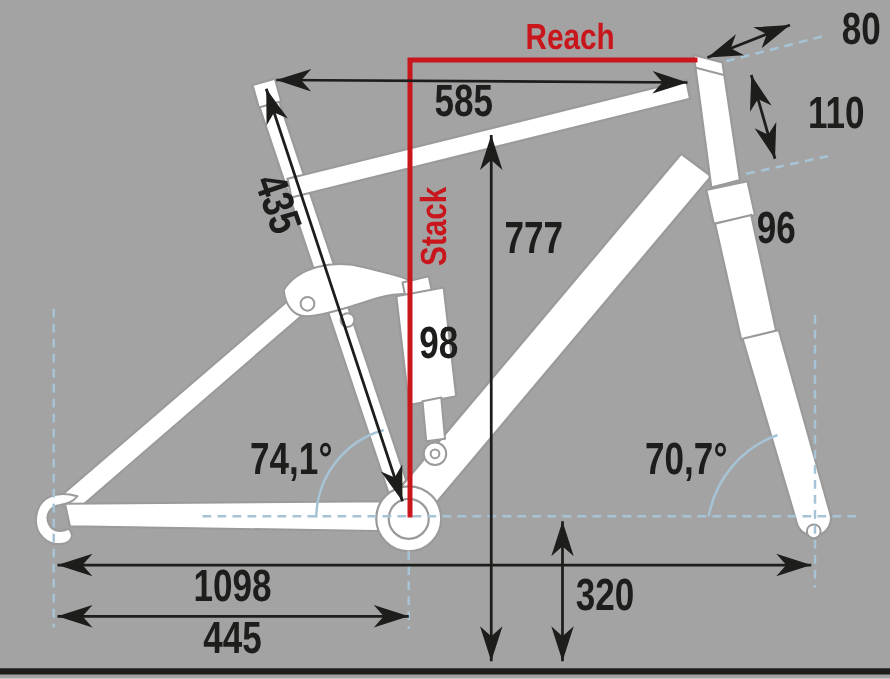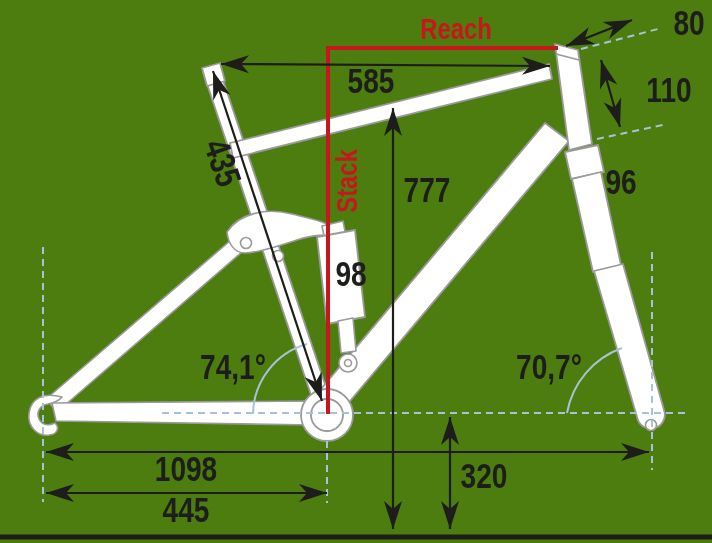--- a/index.html
+++ b/index.html
@@ -1,16 +1,16 @@
 <!DOCTYPE html>
 <html><head>
 <meta charset="utf-8">
 <style>
   html,body{margin:0;padding:0;background:#ffffff;}
-  #stage{position:relative;width:712px;height:543px;background:#4d7c0f;overflow:hidden;}
+  #stage{position:relative;width:712px;height:543px;background:#a3a3a3;overflow:hidden;}
   svg{display:block;}
   .tube{fill:#ffffff;stroke:#9a9a9a;stroke-width:1.8;stroke-linejoin:round;}
   .tube2{fill:#ffffff;stroke:#9a9a9a;stroke-width:1.6;stroke-linejoin:round;}
   .dimline{stroke:#1d1d1b;stroke-width:2.2;fill:none;}
   .redline{stroke:#c9161c;stroke-width:4;fill:none;}
   .dash{stroke:#a6c4d6;stroke-width:2;fill:none;stroke-dasharray:7 5;}
   .arc{stroke:#a6c4d6;stroke-width:2;fill:none;}
   .num{font-family:"Liberation Sans","DejaVu Sans",sans-serif;font-weight:bold;font-size:36px;fill:#1d1d1b;text-anchor:middle;}
   .rednum{font-family:"Liberation Sans","DejaVu Sans",sans-serif;font-weight:bold;font-size:29px;fill:#c9161c;text-anchor:middle;}
   .ground{stroke:#1d1d1b;stroke-width:5;}

